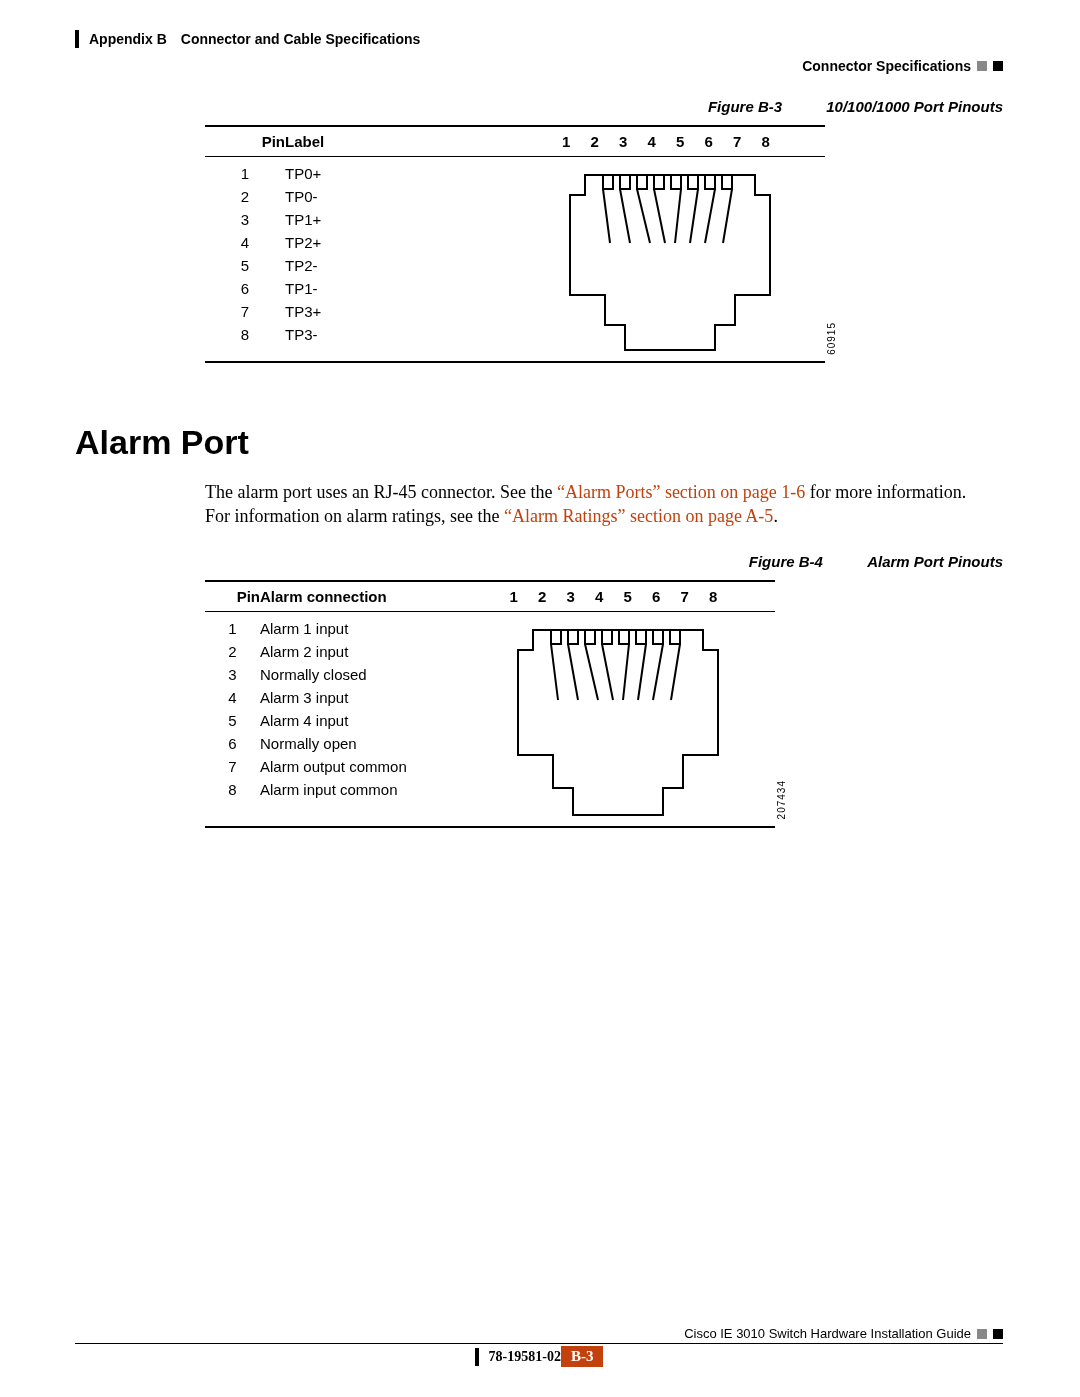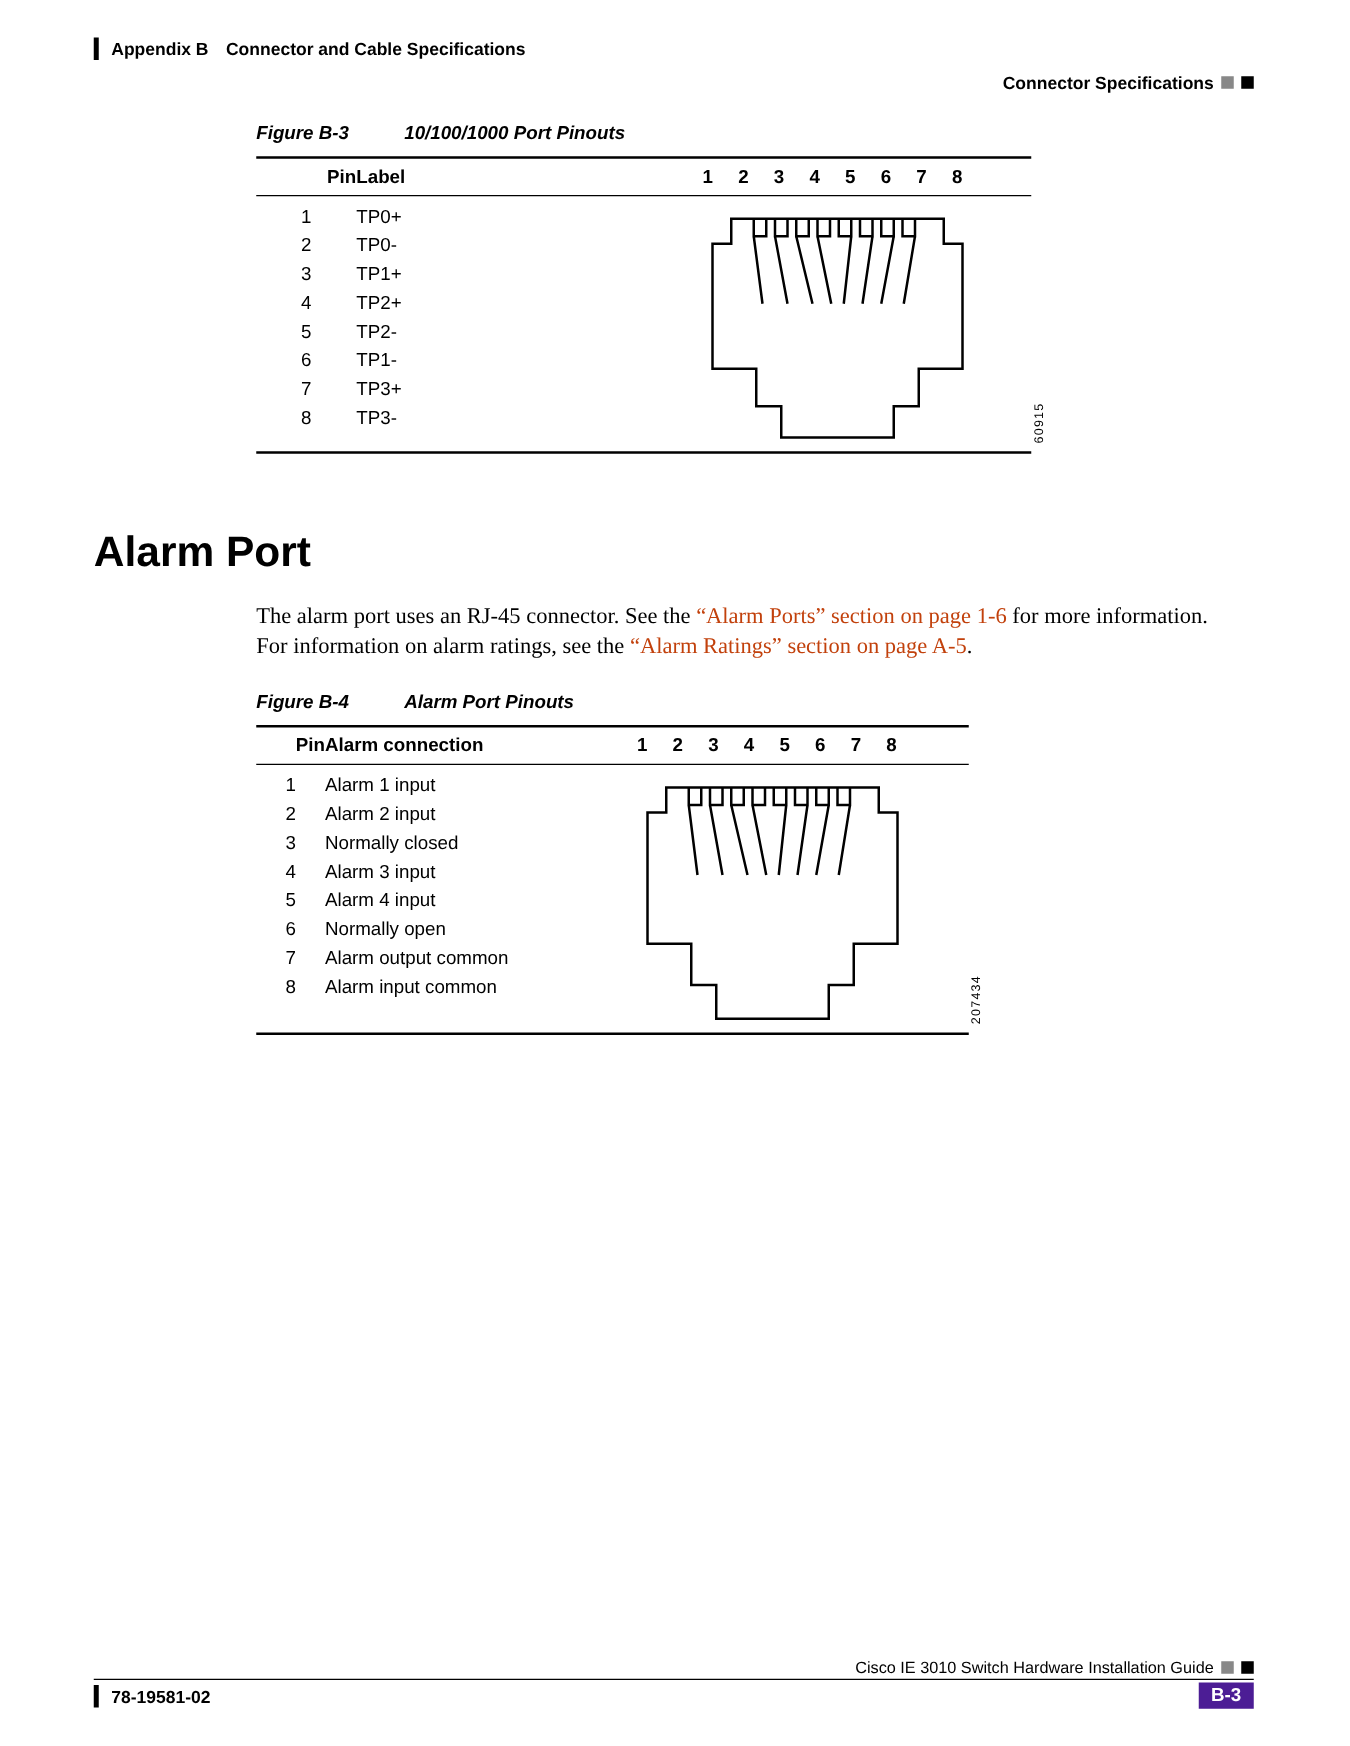--- a/index.html
+++ b/index.html
@@ -59,20 +59,21 @@
     margin-right: 10px;
   }
   .xref { color: #c2410c; }
   .fig-block { margin-left: 130px; margin-top: 24px; }
   .fig-caption {
     font-family: Arial, Helvetica, sans-serif;
     font-style: italic;
     font-weight: bold;
     font-size: 15px;
     margin-bottom: 10px;
+    text-align: right;
   }
   .fig-caption .cap-title { margin-left: 40px; }
   .pin-table {
     border-top: 2px solid #000;
     border-bottom: 2px solid #000;
     width: 620px;
   }
   .pin-table .thead {
     display: flex;
     font-family: Arial, Helvetica, sans-serif;
@@ -124,36 +125,36 @@
     justify-content: flex-end;
     align-items: center;
     font-family: Arial, Helvetica, sans-serif;
     font-weight: normal;
     font-size: 13px;
     border-bottom: 1px solid #000;
     padding-bottom: 2px;
   }
   .foot-second {
     display: flex;
-    justify-content: space-between;
+    justify-content: center;
     align-items: center;
-    font-family: Liberation Sans, sans-serif;
+    font-family: Liberation Serif, serif;
     font-weight: bold;
     font-size: 14px;
     margin-top: 2px;
   }
   .foot-left { display: flex; align-items: center; }
   .foot-bar-left {
     width: 4px;
     height: 18px;
     background: #000;
     margin-right: 10px;
   }
   .page-badge {
-    background: #4c1d95;
+    background: #c2410c;
     color: #fff;
     padding: 2px 10px;
     font-size: 15px;
   }
 </style>
 </head>
 <body>
 
 <div class="page">
 

